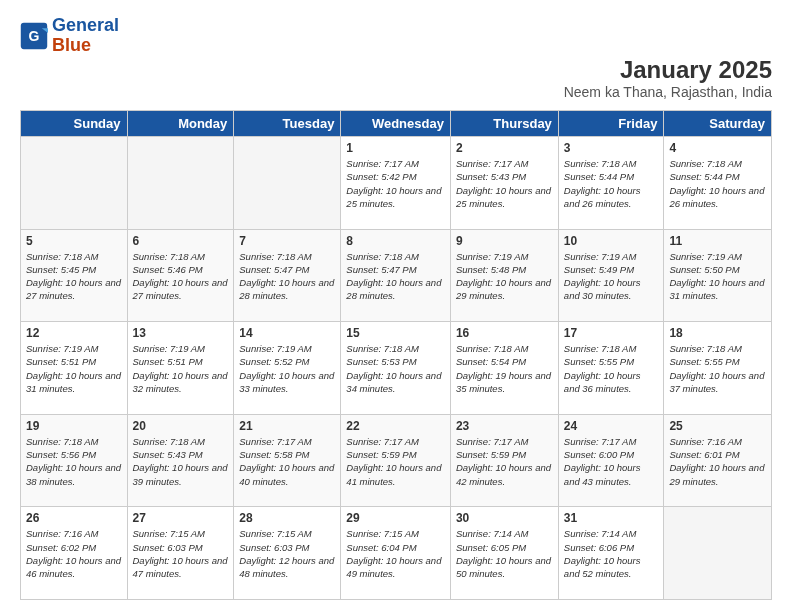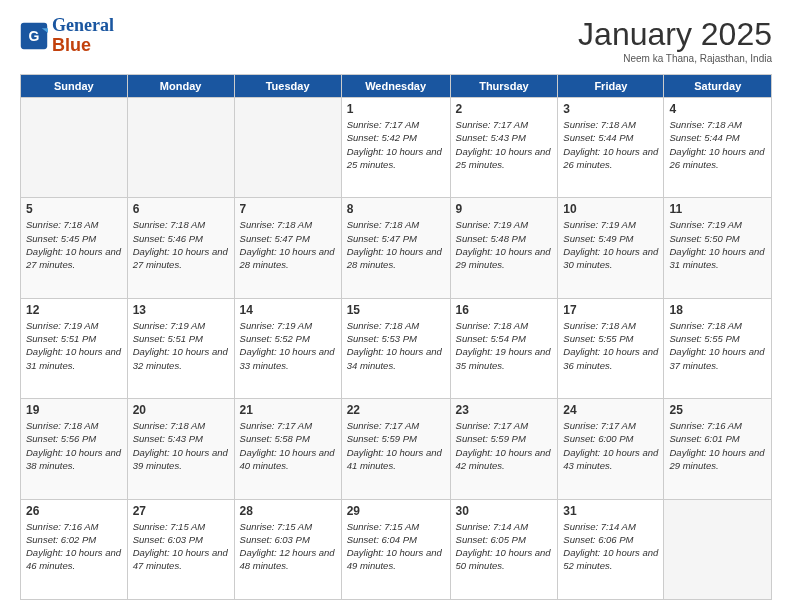--- a/index.html
+++ b/index.html
@@ -29,49 +29,49 @@
       gap: 4px;
     }
     .logo-text {
       font-size: 18px;
       font-weight: bold;
       color: #333;
       line-height: 1.1;
     }
     .logo-text span {
       color: #1a56a0;
-      font-family: Liberation Serif, serif;
     }
     .logo-icon {
       width: 28px;
       height: 28px;
     }
     .title-block {
       text-align: right;
     }
     .month-title {
-      font-size: 32px;
+      font-size: 24px;
       color: #333;
-      font-weight: normal;
+      font-weight: bold;
+      margin-top: 40px;
     }
     .subtitle {
-      font-size: 10px;
+      font-size: 14px;
       color: #555;
     }
     .calendar {
       width: 100%;
       border-collapse: collapse;
       flex: 1;
     }
     .calendar th {
       background-color: #1a56a0;
       color: #fff;
-      font-size: 11px;
+      font-size: 13px;
       font-weight: bold;
-      text-align: center;
+      text-align: right;
       padding: 5px 6px;
       border: 1px solid #ccc;
     }
     .calendar td {
       border: 1px solid #ccc;
       vertical-align: top;
       padding: 4px 5px;
       font-size: 9.5px;
       color: #333;
       width: 113px;

